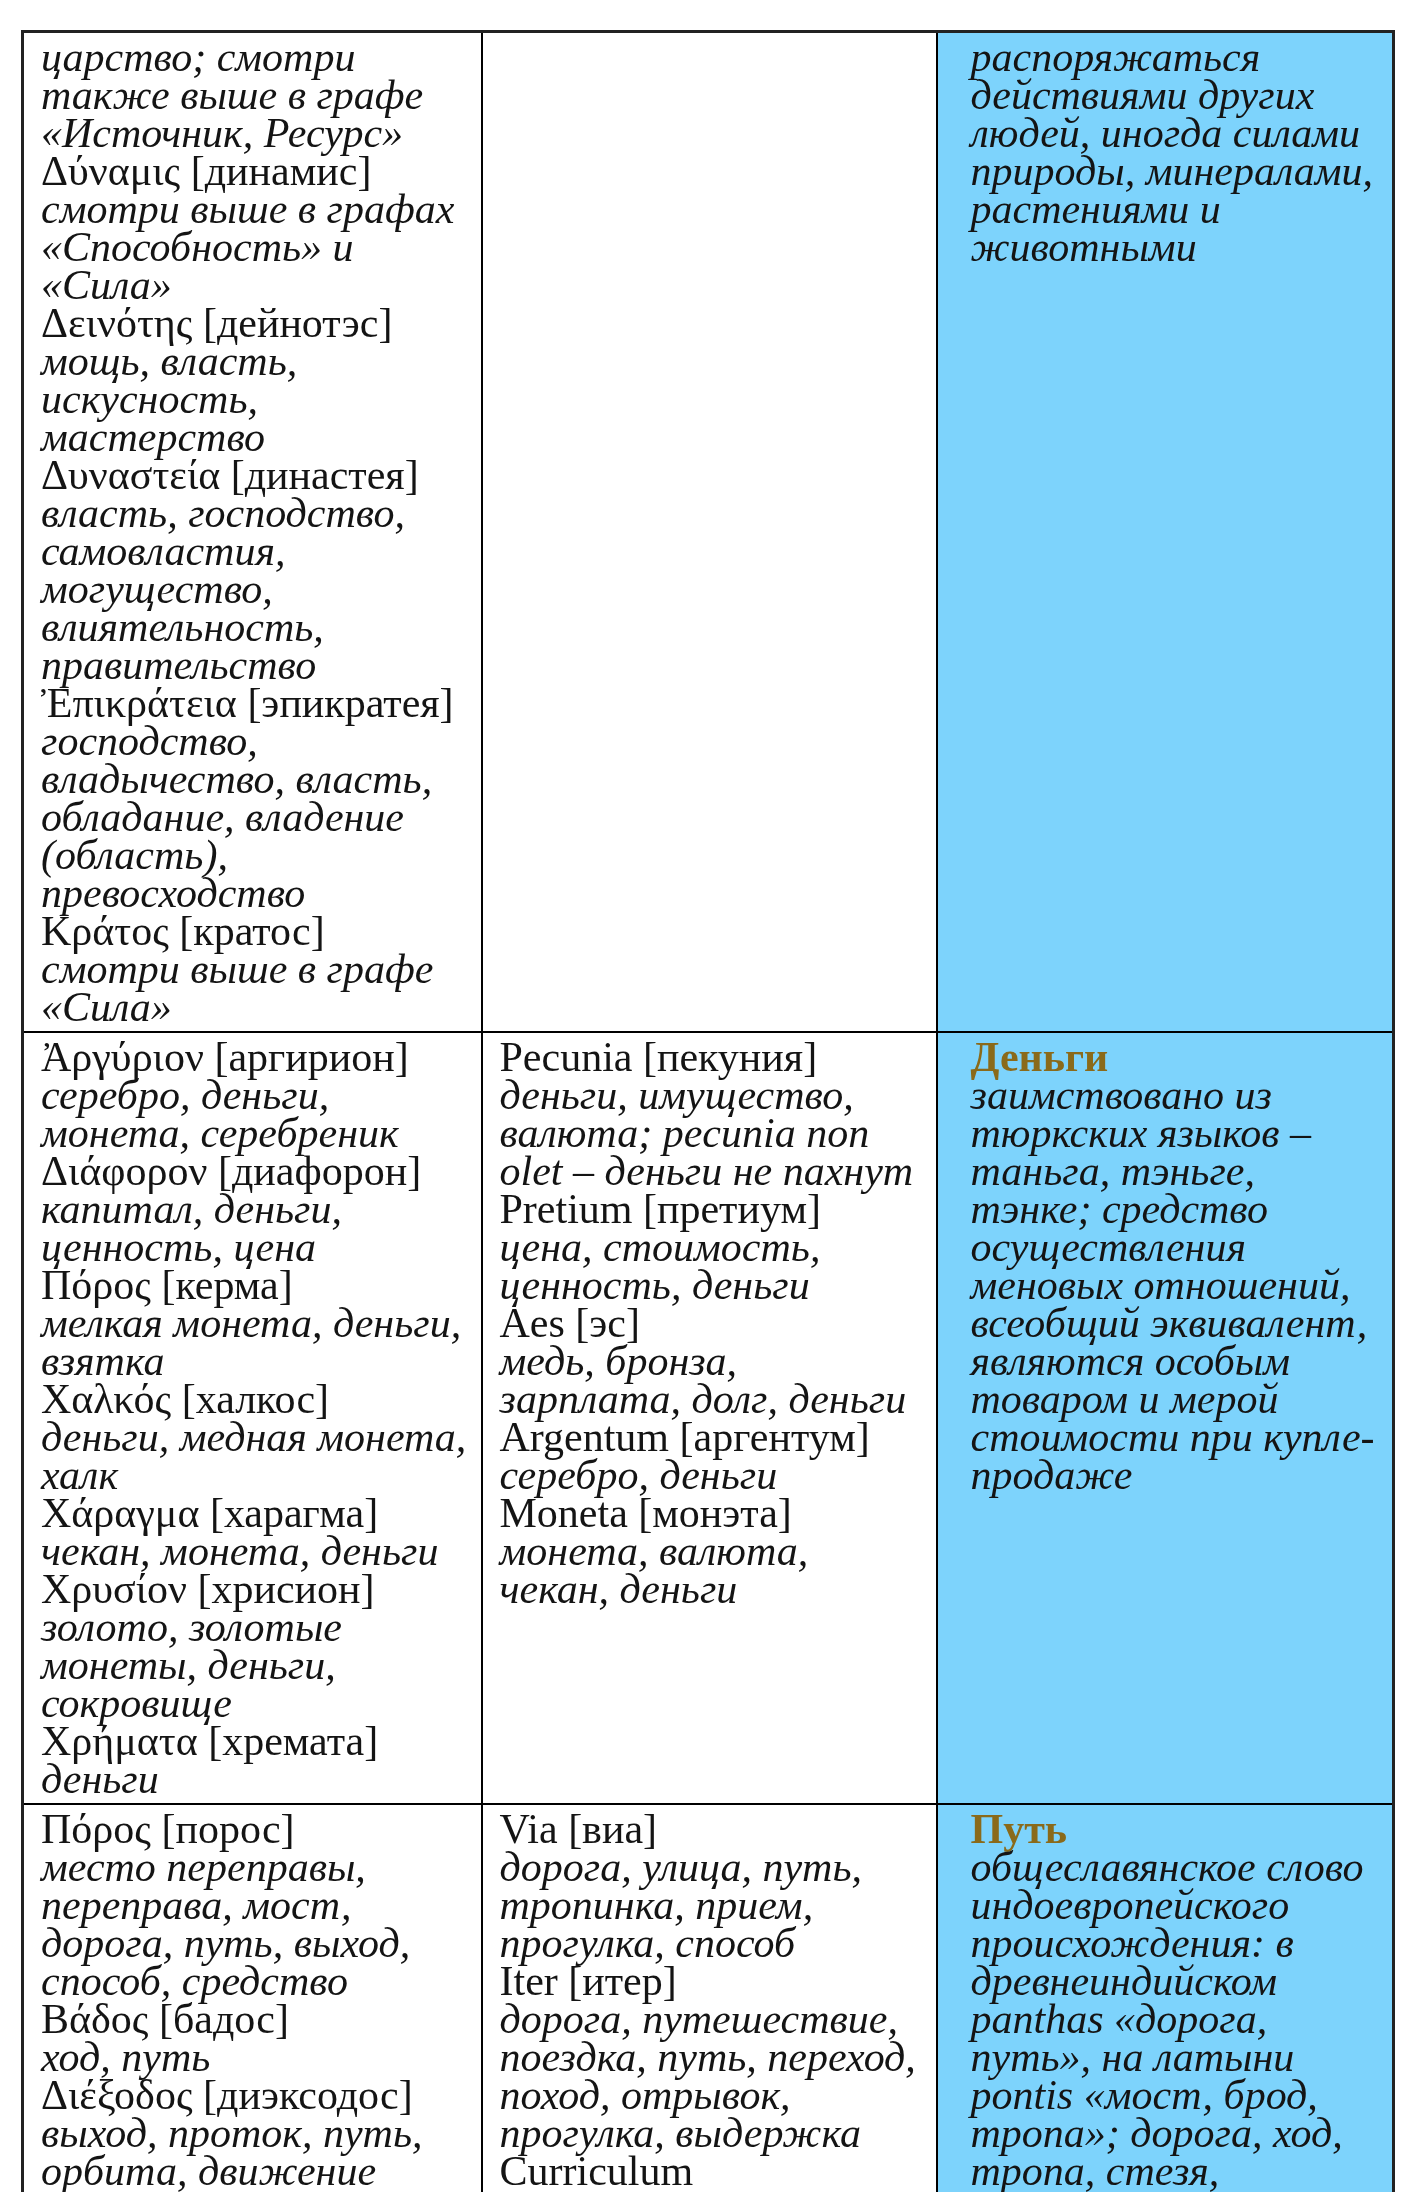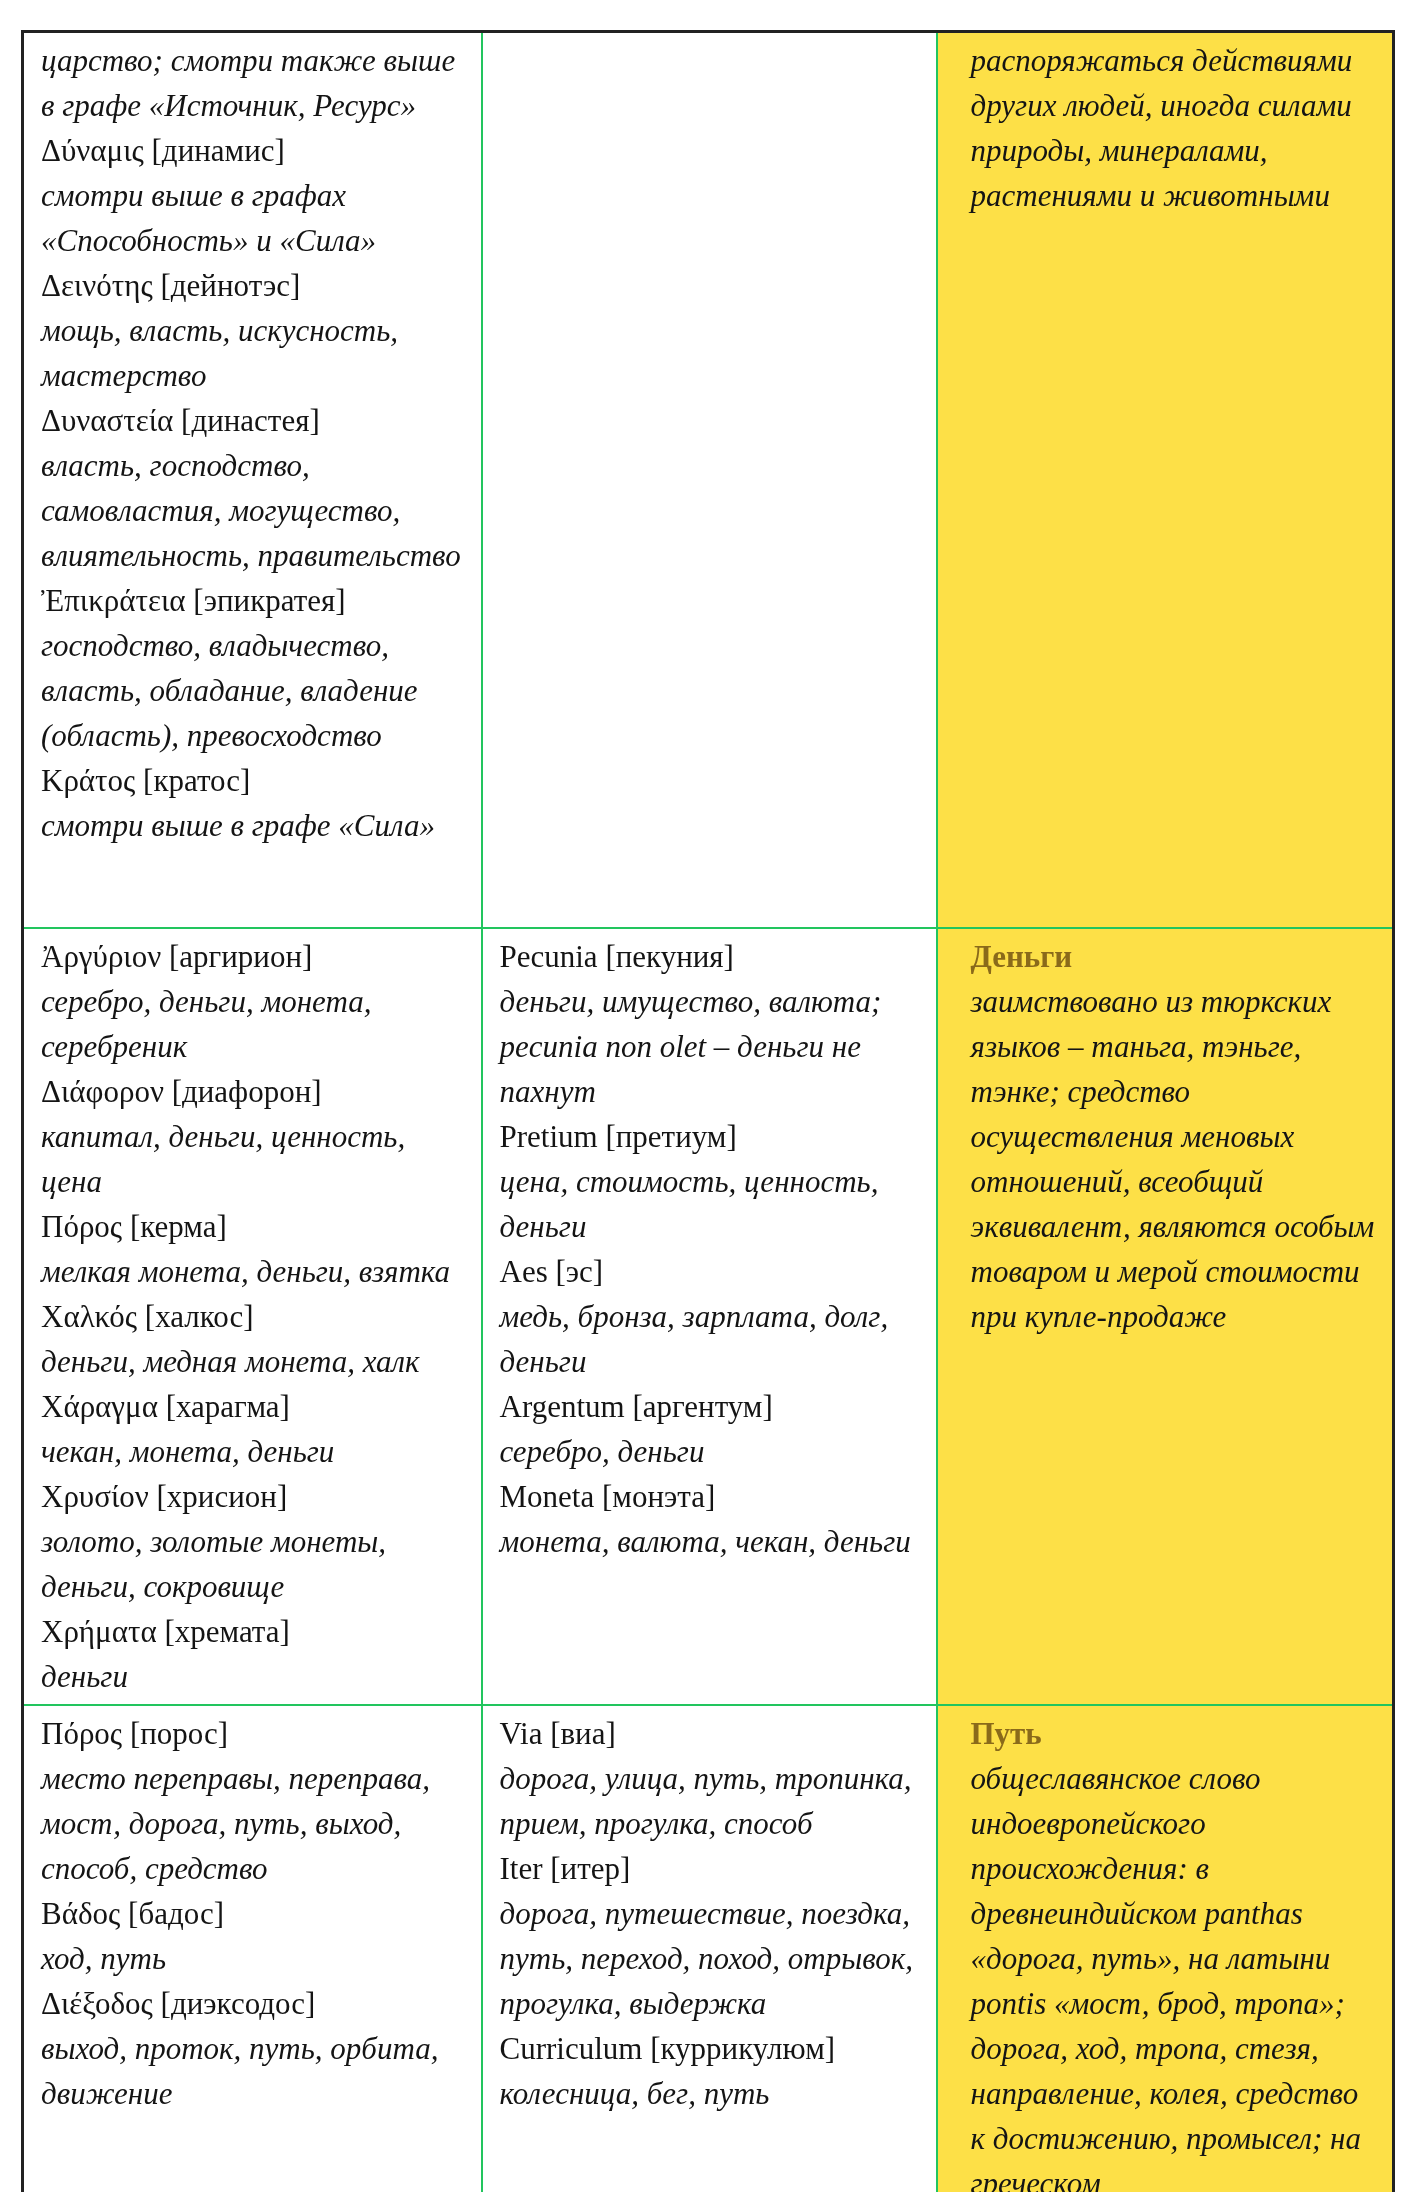--- a/index.html
+++ b/index.html
@@ -8,33 +8,33 @@
     font-family:"Liberation Serif","DejaVu Serif",serif;
     color:#141414;
   }
   .page{position:relative;width:1406px;height:2192px;overflow:hidden;}
   table.glossary{
     position:absolute;left:21px;top:30px;width:1371px;
     border-collapse:collapse;table-layout:fixed;
     border:3px solid #222222;
   }
   td{
-    border:2px solid #22c55e;
+    border:2px solid #000000;
     vertical-align:top;
     padding:5px 12px 5px 17px;
     box-sizing:border-box;
     overflow:hidden;
-    font-size:31px;
-    line-height:45px;
+    font-size:42px;
+    line-height:38px;
     background:#ffffff;
   }
   tr.r0 td{height:896px;}
   tr.r1 td{height:548px;}
   tr.r2 td{height:446px;}
-  td.russian{background:#fde047;padding-left:33px;}
+  td.russian{background:#7dd3fc;padding-left:33px;}
   .gloss{font-style:italic;}
   .term{font-weight:normal;}
   .translit{font-weight:normal;font-style:normal;margin-top:40px;}
   .headword{font-weight:bold;color:#8a6a1a;}
 </style>
 </head>
 <body>
 
 <div class="page">
   <table class="glossary">

